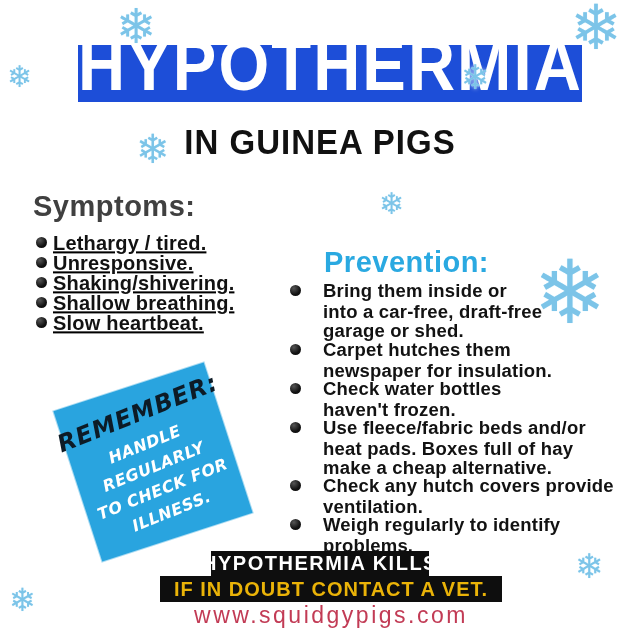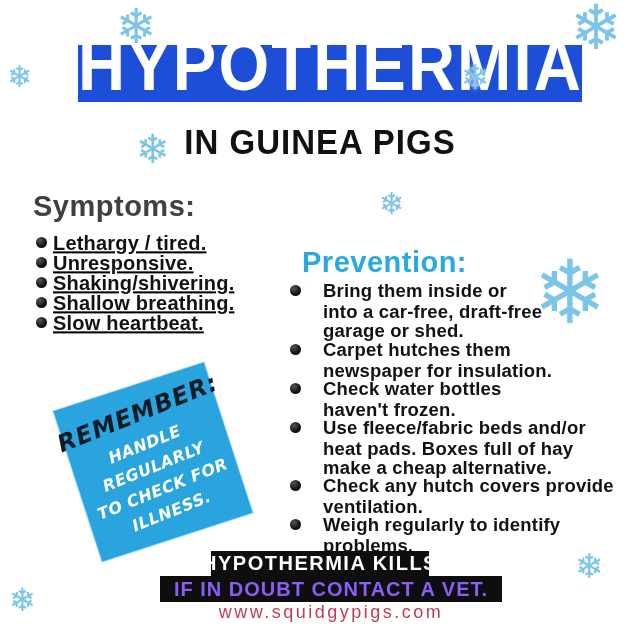--- a/index.html
+++ b/index.html
@@ -24,21 +24,21 @@
     position:absolute;left:0;top:123px;width:640px;text-align:center;
     color:#111;font-weight:bold;font-size:33px;letter-spacing:1px;
     transform:scaleY(1.05);
   }
 
   
   .sec-heading{
     position:absolute;font-weight:bold;font-size:29px;letter-spacing:0.5px;
   }
   .symptoms-heading{left:33px;top:190px;}
-  .prevention-heading{left:302px;top:246px;}
+  .prevention-heading{left:324px;top:246px;}
 
   
   .bullet-list{position:absolute;list-style:none;margin:0;padding:0;}
   .symptoms-list{left:36px;top:233px;width:260px;text-decoration:underline;}
   .prevention-list{left:290px;top:281px;width:348px;}
   .bullet-item{display:flex;align-items:flex-start;color:#121212;font-weight:bold;}
   .symptoms-list .bullet-item{font-size:20px;line-height:20px;}
   .prevention-list .bullet-item{font-size:18.5px;line-height:19.5px;gap:16px;}
   .bullet-dot{
     width:11px;height:11px;border-radius:50%;flex-shrink:0;
@@ -68,27 +68,27 @@
 
   
   .footer-line1{
     position:absolute;left:211px;top:551px;width:218px;height:25px;
     background:#0e0e0e;color:#fff;font-weight:bold;font-size:20px;
     letter-spacing:1.5px;display:flex;align-items:center;justify-content:center;
     white-space:nowrap;
   }
   .footer-line2{
     position:absolute;left:160px;top:576px;width:342px;height:26px;
-    background:#0e0e0e;color:#8b5cf6;font-weight:bold;font-size:20px;
+    background:#0e0e0e;color:#eab308;font-weight:bold;font-size:20px;
     letter-spacing:1px;display:flex;align-items:center;justify-content:center;
     white-space:nowrap;
   }
   .website{
     position:absolute;left:160px;top:602px;width:342px;height:22px;
-    color:#c23b55;font-size:18px;letter-spacing:2.5px;text-align:center;
+    color:#c23b55;font-size:23px;letter-spacing:2.5px;text-align:center;
     font-weight:normal;cursor:pointer;
   }
 
   
   .snowflake{
     position:absolute;z-index:2;line-height:1;user-select:none;
     color:#7cc4e8;
     text-shadow:0 0 1px #bfe6f8, 0 0 4px rgba(255,255,255,0.8);
   }
 </style>

